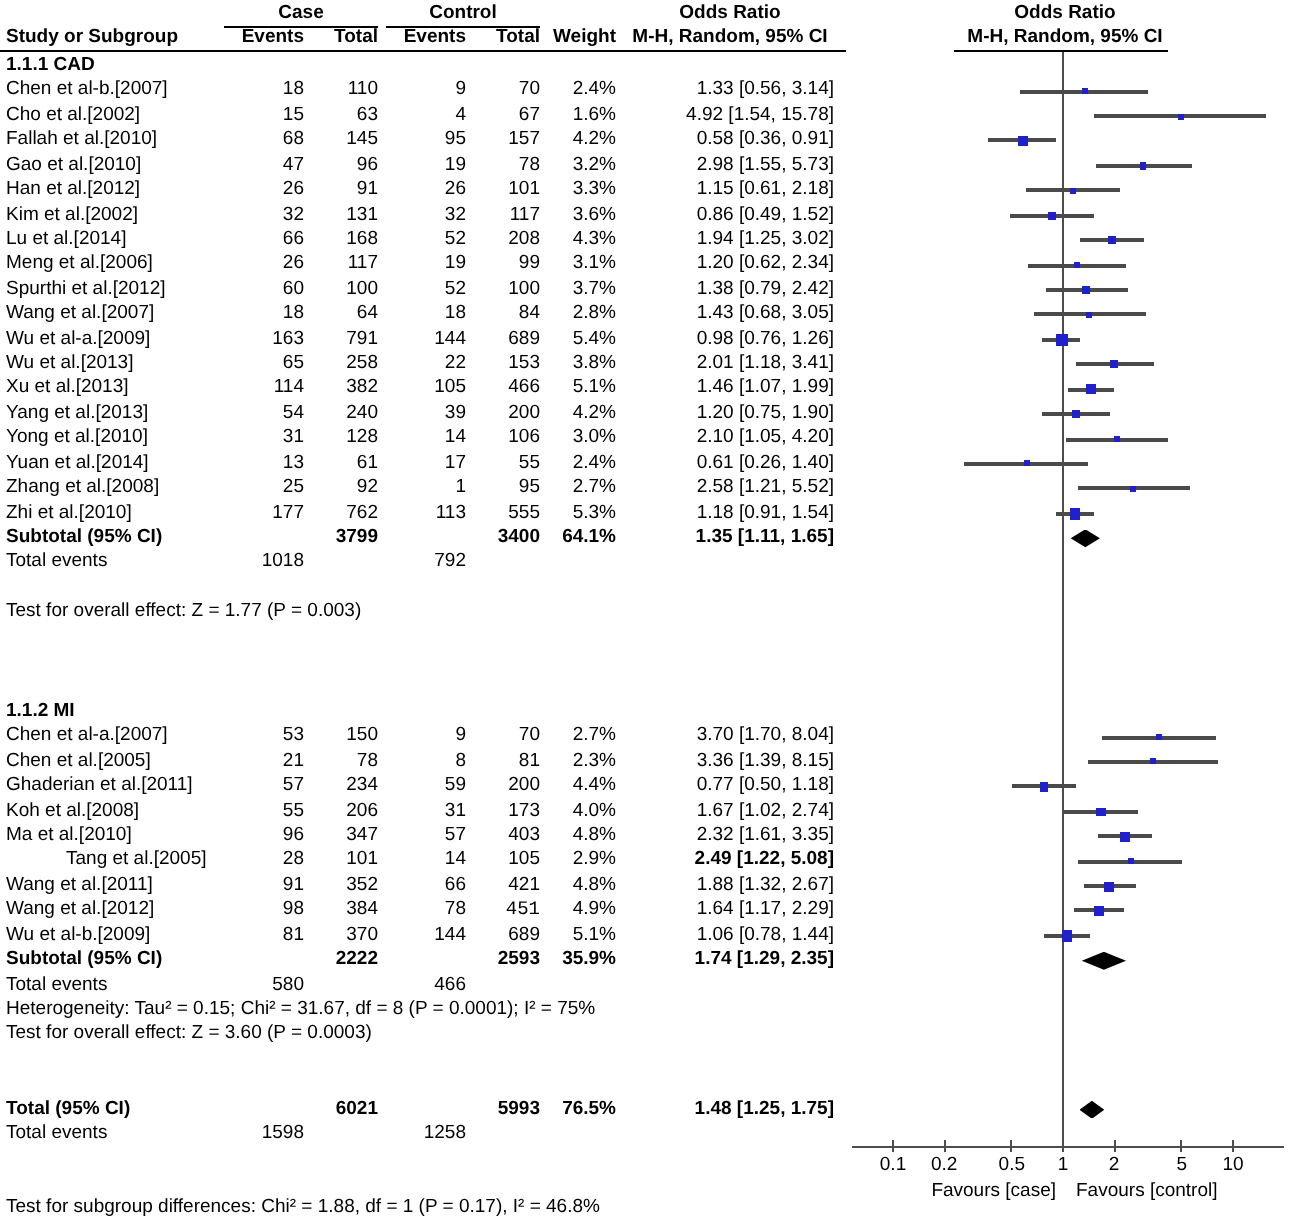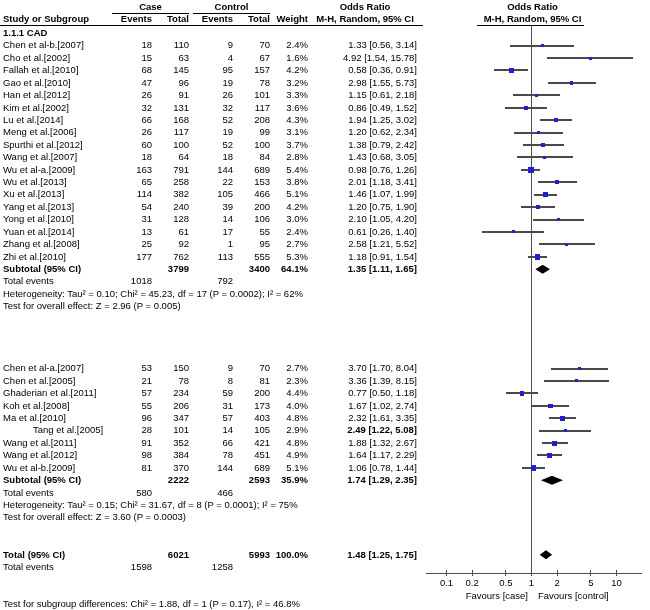--- a/index.html
+++ b/index.html
@@ -218,22 +218,22 @@
     <div class="marker" style="left: 534.827px; top: 253.977px; width: 5.565px; height: 5.565px;"></div>
     <div class="cell b" style="left: 3px; top: 262.98px; width: 108px;">Subtotal (95% CI)</div>
     <div class="cell num b" style="left: 149px; top: 262.98px; width: 40px;">3799</div>
     <div class="cell num b" style="left: 230px; top: 262.98px; width: 40px;">3400</div>
     <div class="cell num b" style="left: 266px; top: 262.98px; width: 42px;">64.1%</div>
     <div class="cell num b" style="left: 313px; top: 262.98px; width: 104px;">1.35 [1.11, 1.65]</div>
     <div class="diamond" style="left: 535.352px; top: 264.68px; width: 14.6337px; height: 9px;"></div>
     <div class="cell" style="left: 3px; top: 275.4px; width: 108px;">Total events</div>
     <div class="cell num" style="left: 112px; top: 275.4px; width: 40px;">1018</div>
     <div class="cell num" style="left: 193px; top: 275.4px; width: 40px;">792</div>
-    <div class="cell" style="left: 3px; top: 287.82px; width: 420px;">Heterogeneity: Tau² = 0.10; Chi² = 45.23, df = 17 (P = 0.0002); I² = 62%</div>
-    <div class="cell" style="left: 3px; top: 300.24px; width: 420px;">Test for overall effect: Z = 2.96 (P = 0.005)</div>
+    <div class="cell" style="left: 3px; top: 300.24px; width: 420px;">Test for overall effect: Z = 1.77 (P = 0.003)</div>
+    <div class="cell b" style="left: 3px; top: 349.92px; width: 200px;">1.1.2 MI</div>
     <div class="cell" style="left: 3px; top: 362.34px; width: 108px;">Chen et al-a.[2007]</div>
     <div class="cell num" style="left: 112px; top: 362.34px; width: 40px;">53</div>
     <div class="cell num" style="left: 149px; top: 362.34px; width: 40px;">150</div>
     <div class="cell num" style="left: 193px; top: 362.34px; width: 40px;">9</div>
     <div class="cell num" style="left: 230px; top: 362.34px; width: 40px;">70</div>
     <div class="cell num" style="left: 266px; top: 362.34px; width: 42px;">2.7%</div>
     <div class="cell num" style="left: 313px; top: 362.34px; width: 104px;">3.70 [1.70, 8.04]</div>
     <div class="ciline" style="left: 551.088px; top: 367.54px; width: 57.3586px;"></div>
     <div class="marker" style="left: 578.297px; top: 367.04px; width: 3px; height: 3px;"></div>
     <div class="cell" style="left: 3px; top: 374.76px; width: 108px;">Chen et al.[2005]</div>
@@ -287,21 +287,21 @@
     <div class="cell num" style="left: 193px; top: 436.86px; width: 40px;">66</div>
     <div class="cell num" style="left: 230px; top: 436.86px; width: 40px;">421</div>
     <div class="cell num" style="left: 266px; top: 436.86px; width: 42px;">4.8%</div>
     <div class="cell num" style="left: 313px; top: 436.86px; width: 104px;">1.88 [1.32, 2.67]</div>
     <div class="ciline" style="left: 541.749px; top: 442.06px; width: 26.0047px;"></div>
     <div class="marker" style="left: 552.283px; top: 440.54px; width: 5.04px; height: 5.04px;"></div>
     <div class="cell" style="left: 3px; top: 449.28px; width: 108px;">Wang et al.[2012]</div>
     <div class="cell num" style="left: 112px; top: 449.28px; width: 40px;">98</div>
     <div class="cell num" style="left: 149px; top: 449.28px; width: 40px;">384</div>
     <div class="cell num" style="left: 193px; top: 449.28px; width: 40px;">78</div>
-    <div class="cell num" style="left: 230px; top: 449.28px; width: 40px;">451</div>
+    <div class="cell num" style="left: 230px; top: 449.28px; width: 40px; font-family: Liberation Mono, monospace;">451</div>
     <div class="cell num" style="left: 266px; top: 449.28px; width: 42px;">4.9%</div>
     <div class="cell num" style="left: 313px; top: 449.28px; width: 104px;">1.64 [1.17, 2.29]</div>
     <div class="ciline" style="left: 537.296px; top: 454.48px; width: 24.7902px;"></div>
     <div class="marker" style="left: 547.189px; top: 452.907px; width: 5.145px; height: 5.145px;"></div>
     <div class="cell" style="left: 3px; top: 461.7px; width: 108px;">Wu et al-b.[2009]</div>
     <div class="cell num" style="left: 112px; top: 461.7px; width: 40px;">81</div>
     <div class="cell num" style="left: 149px; top: 461.7px; width: 40px;">370</div>
     <div class="cell num" style="left: 193px; top: 461.7px; width: 40px;">144</div>
     <div class="cell num" style="left: 230px; top: 461.7px; width: 40px;">689</div>
     <div class="cell num" style="left: 266px; top: 461.7px; width: 42px;">5.1%</div>
@@ -315,21 +315,21 @@
     <div class="cell num b" style="left: 313px; top: 474.12px; width: 104px;">1.74 [1.29, 2.35]</div>
     <div class="diamond" style="left: 540.9px; top: 475.82px; width: 22.1406px; height: 9px;"></div>
     <div class="cell" style="left: 3px; top: 486.54px; width: 108px;">Total events</div>
     <div class="cell num" style="left: 112px; top: 486.54px; width: 40px;">580</div>
     <div class="cell num" style="left: 193px; top: 486.54px; width: 40px;">466</div>
     <div class="cell" style="left: 3px; top: 498.96px; width: 420px;">Heterogeneity: Tau² = 0.15; Chi² = 31.67, df = 8 (P = 0.0001); I² = 75%</div>
     <div class="cell" style="left: 3px; top: 511.38px; width: 420px;">Test for overall effect: Z = 3.60 (P = 0.0003)</div>
     <div class="cell b" style="left: 3px; top: 548.64px; width: 108px;">Total (95% CI)</div>
     <div class="cell num b" style="left: 149px; top: 548.64px; width: 40px;">6021</div>
     <div class="cell num b" style="left: 230px; top: 548.64px; width: 40px;">5993</div>
-    <div class="cell num b" style="left: 266px; top: 548.64px; width: 42px;">100.0%</div>
+    <div class="cell num b" style="left: 266px; top: 548.64px; width: 42px;">76.5%</div>
     <div class="cell num b" style="left: 313px; top: 548.64px; width: 104px;">1.48 [1.25, 1.75]</div>
     <div class="diamond" style="left: 539.737px; top: 550.34px; width: 12.4209px; height: 9px;"></div>
     <div class="cell" style="left: 3px; top: 561.06px; width: 108px;">Total events</div>
     <div class="cell num" style="left: 112px; top: 561.06px; width: 40px;">1598</div>
     <div class="cell num" style="left: 193px; top: 561.06px; width: 40px;">1258</div>
     <div class="cell" style="left: 3px; top: 598.32px; width: 420px;">Test for subgroup differences: Chi² = 1.88, df = 1 (P = 0.17), I² = 46.8%</div>
     <div class="tickmark" style="left: 446px; top: 570px; height: 6px;"></div>
     <div class="ticklabel" style="left: 431.5px; top: 577px;">0.1</div>
     <div class="tickmark" style="left: 471.588px; top: 570px; height: 6px;"></div>
     <div class="ticklabel" style="left: 457.088px; top: 577px;">0.2</div>

